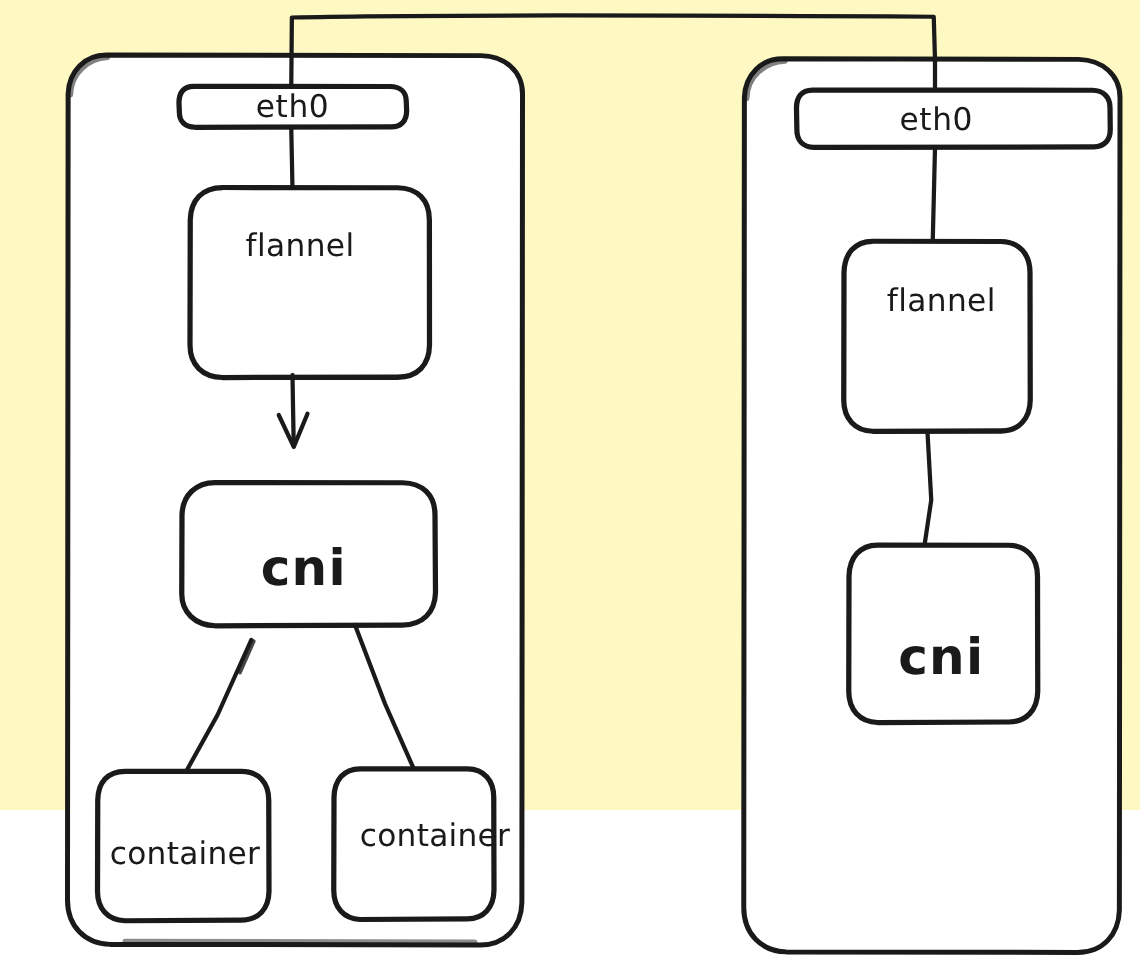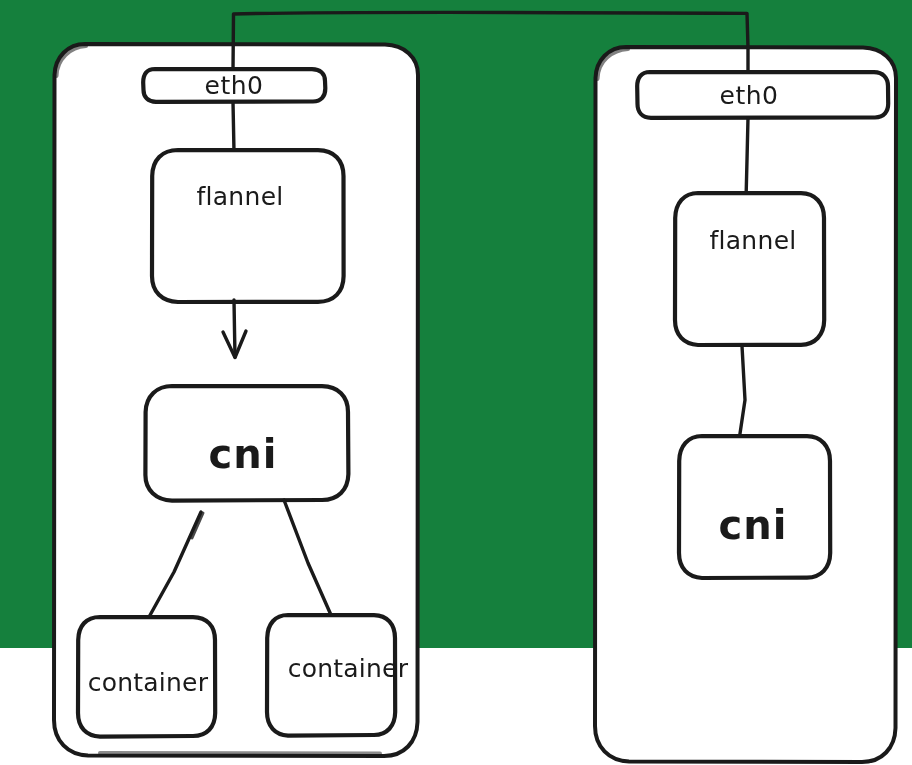--- a/index.html
+++ b/index.html
@@ -10,21 +10,21 @@
   body {
     width: 912px;
     height: 765px;
     font-family: "DejaVu Sans", sans-serif;
     overflow: hidden;
   }
   #diagram-root {
     position: relative;
     width: 912px;
     height: 648px;
-    background: #15803d;
+    background: #fef9c3;
   }
   svg#diagram-svg {
     position: absolute;
     top: 0;
     left: 0;
     width: 912px;
     height: 765px;
   }
   .sketch-stroke {
     fill: none;

